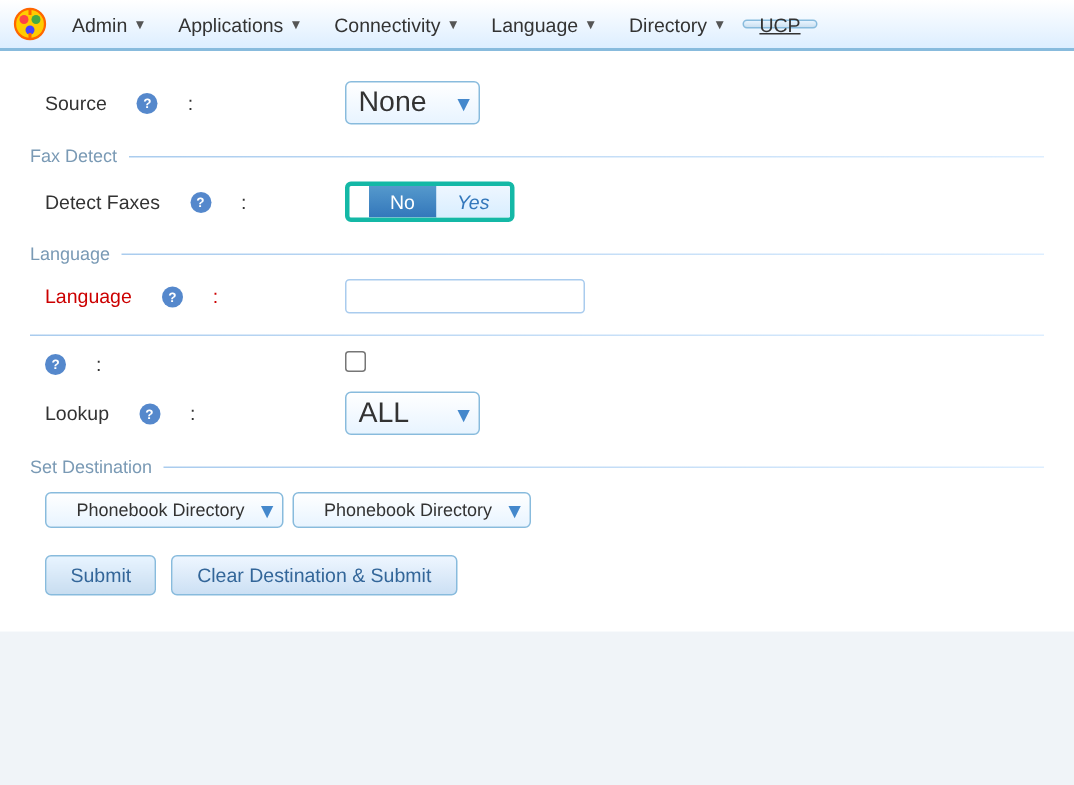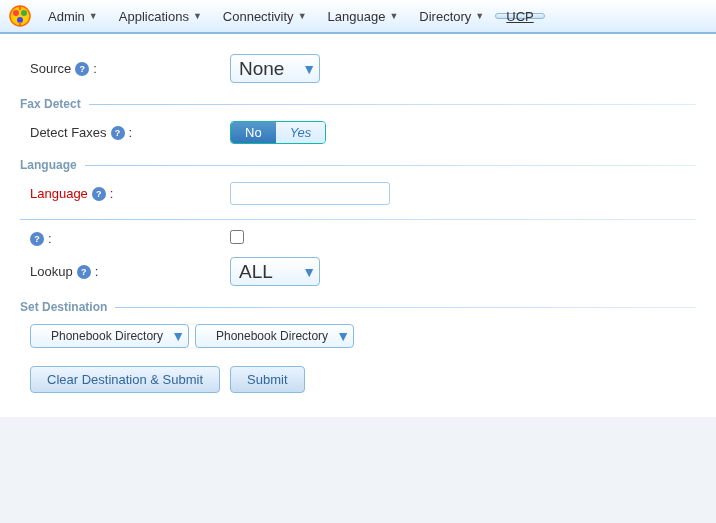--- a/index.html
+++ b/index.html
@@ -60,21 +60,21 @@
 
     
     .section-header {
       display: flex;
       align-items: center;
       margin: 14px 0 4px 0;
     }
     .section-title {
       font-size: 12px;
       color: #7a9ab5;
-      font-weight: bold;
+      font-weight: normal;
       padding-right: 8px;
       white-space: nowrap;
     }
     .section-line {
       flex: 1;
       height: 1px;
       background: linear-gradient(to right, #aaccee, #ddeeff);
       border: none;
     }
 
@@ -84,21 +84,21 @@
       align-items: center;
       margin: 10px 0;
       padding: 0 10px;
     }
     .form-label {
       width: 200px;
       color: #333;
       font-size: 13px;
       display: flex;
       align-items: center;
-      gap: 4px;
+      gap: 20px;
     }
     .form-label.red-label { color: #cc0000; }
     .help-icon {
       display: inline-flex;
       align-items: center;
       justify-content: center;
       width: 14px;
       height: 14px;
       border-radius: 50%;
       background: #5588cc;
@@ -138,21 +138,22 @@
       pointer-events: none;
       color: #4488cc;
       font-size: 14px;
     }
 
     
     .toggle-group {
       display: inline-flex;
       border-radius: 4px;
       overflow: hidden;
-      border: 1px solid #14b8a6;
+      border: 3px solid #14b8a6;
+      padding-left: 13px;
     }
     .toggle-btn {
       padding: 3px 14px;
       font-size: 13px;
       cursor: pointer;
       border: none;
       outline: none;
     }
     .toggle-btn.active {
       background: linear-gradient(to bottom, #5599cc, #3377bb);
@@ -370,17 +371,17 @@
     </div>
     <div class="dest-select-wrapper">
       <select class="dest-select">
         <option>Phonebook Directory</option>
       </select>
       <span class="dest-arrow">▼</span>
     </div>
   </div>
 
   <div class="button-row">
+    <button class="btn btn-submit">Submit</button>
     <button class="btn">Clear Destination &amp; Submit</button>
-    <button class="btn btn-submit">Submit</button>
   </div>
 
 </div>
 
 </body></html>

